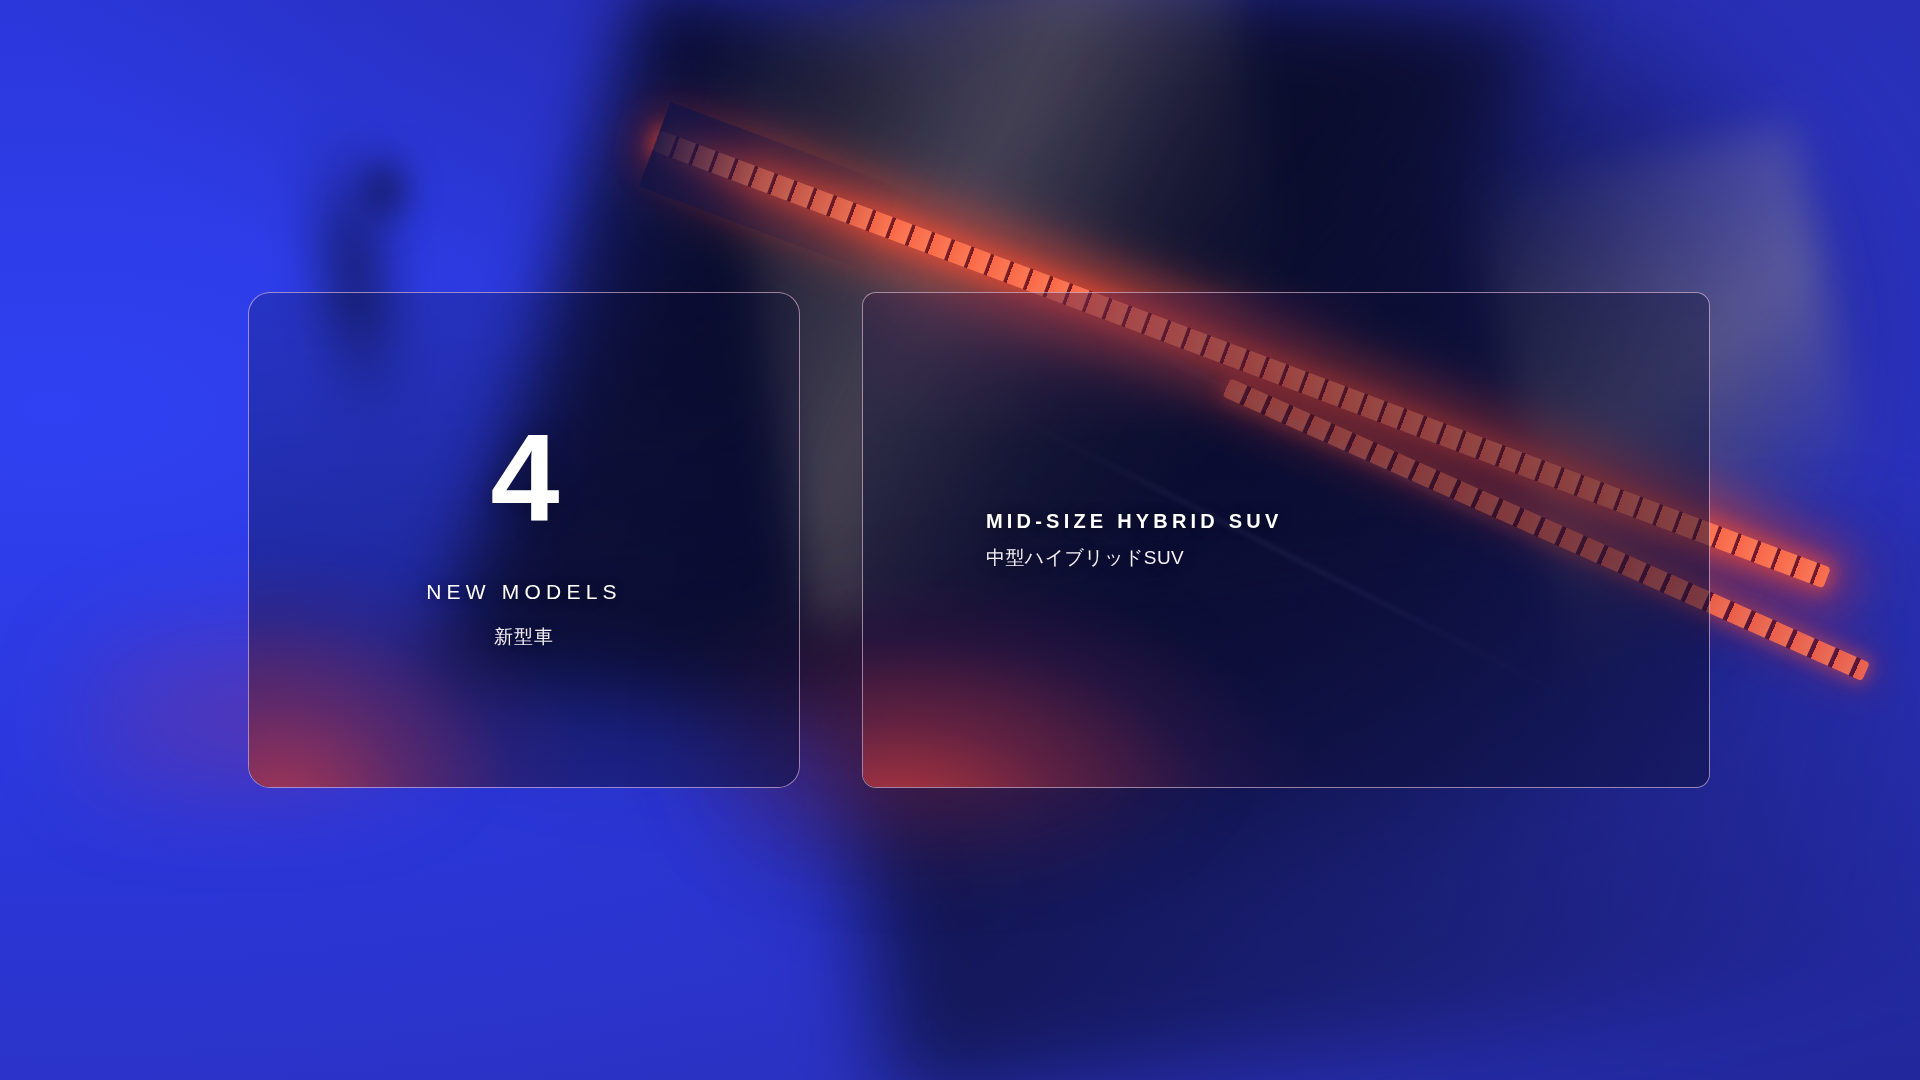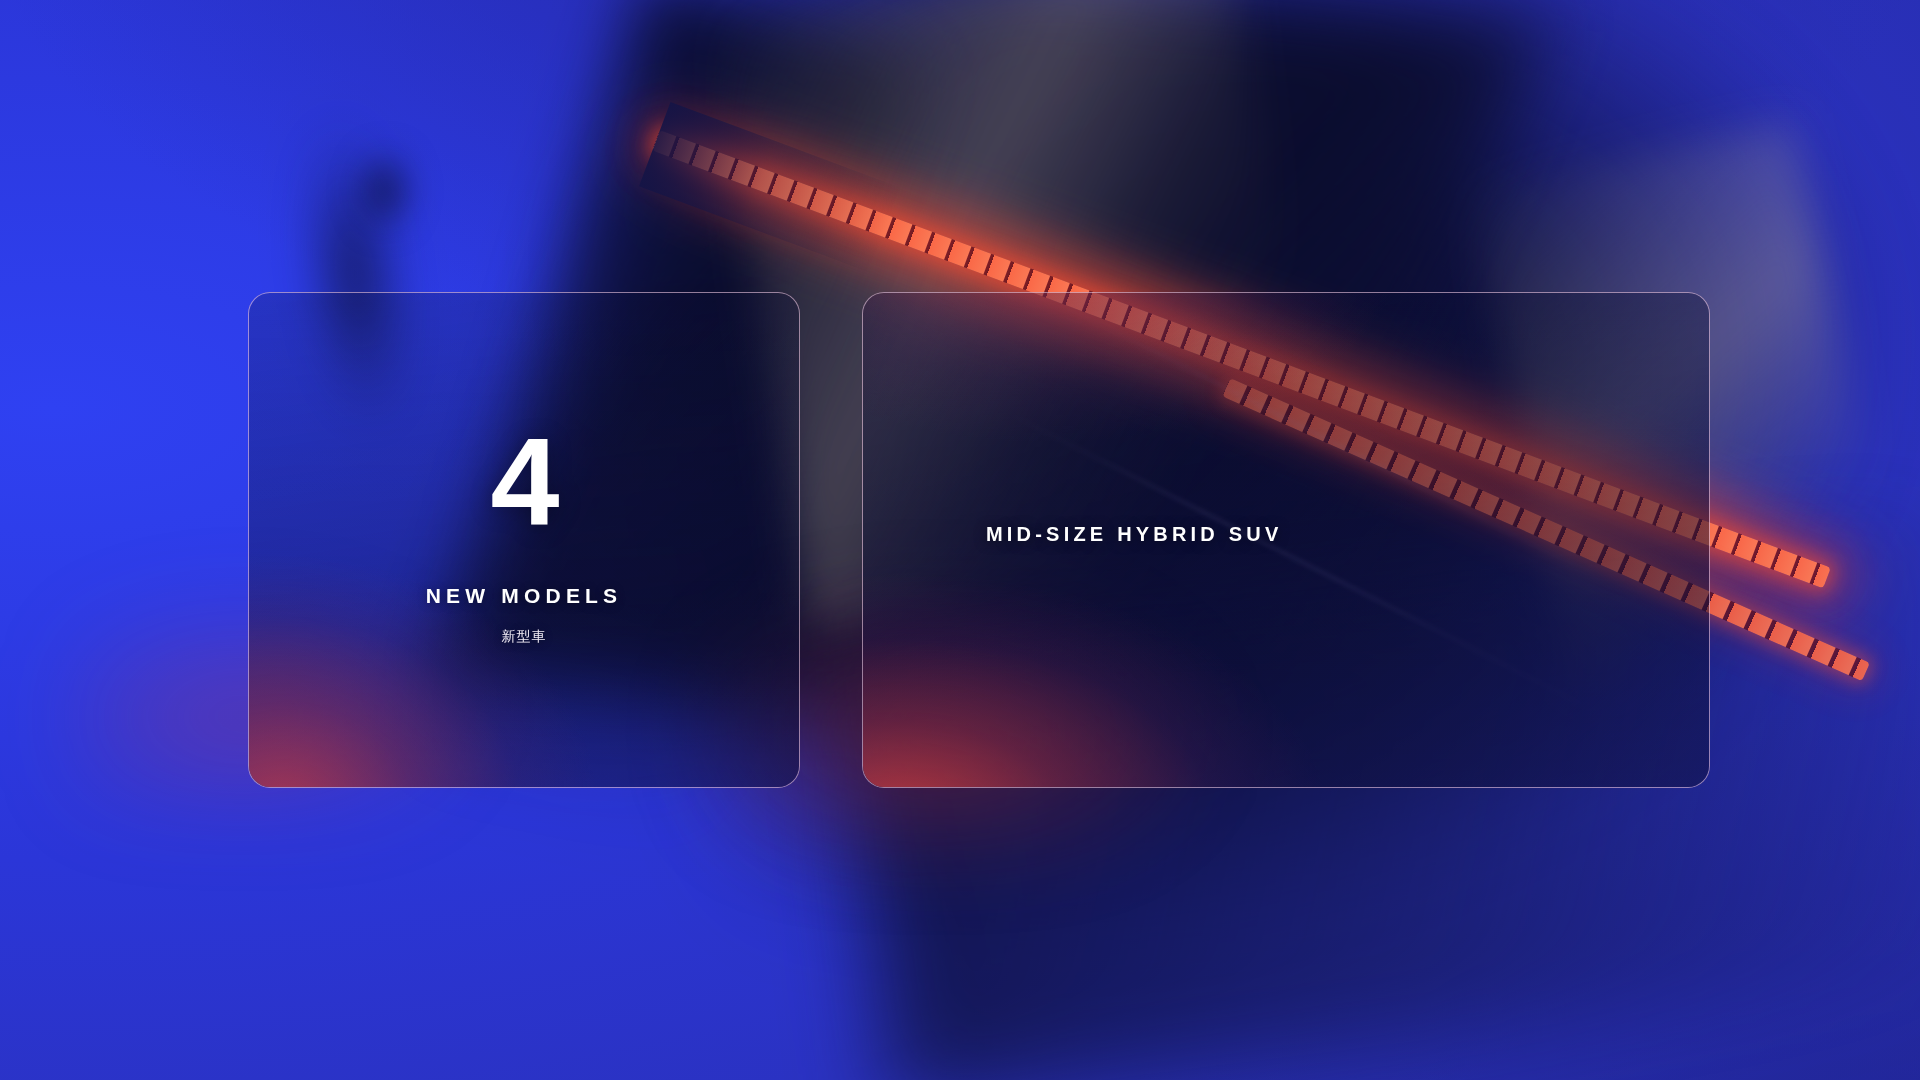--- a/index.html
+++ b/index.html
@@ -203,21 +203,21 @@
   .card {
     position:relative;
     border:1px solid rgba(232,196,220,.62);
     border-radius:22px;
     overflow:hidden;
     background:
       linear-gradient(180deg, rgba(16,18,64,.12) 0%, rgba(16,18,64,.18) 55%, rgba(16,18,64,.26) 100%);
     backdrop-filter:blur(0.5px);
   }
   .card.left  { width:552px; }
-  .card.right { width:848px; }
+  .card.right { width:848px;border-radius:14px; }
 
   
   .card-tint {
     position:absolute; inset:0;
     pointer-events:none;
     background:
       radial-gradient(70% 62% at 6% 104%, rgba(214,62,66,.72) 0%, rgba(170,50,74,.40) 34%, rgba(96,36,92,.16) 62%, rgba(40,30,110,0) 82%),
       linear-gradient(172deg, rgba(10,12,48,.10) 0%, rgba(10,12,48,.30) 68%, rgba(14,14,60,.34) 100%);
   }
   .card.right .card-tint {
@@ -242,28 +242,28 @@
     font-size:124px;
     font-weight:700;
     line-height:.92;
     color:#ffffff;
     letter-spacing:-2px;
     text-shadow:0 2px 22px rgba(0,0,0,.35);
     margin-bottom:46px;
   }
   .stat-label-en {
     font-size:21px;
-    font-weight:700;
+    font-weight:400;
     letter-spacing:5.2px;
     color:#ffffff;
     text-shadow:0 1px 10px rgba(0,0,0,.45);
     margin-bottom:20px;
   }
   .stat-label-ja {
-    font-size:14px;
+    font-size:19px;
     font-weight:500;
     letter-spacing:1px;
     color:#f3eef8;
     text-shadow:0 1px 10px rgba(0,0,0,.45);
   }
 
   
   .model-list {
     height:100%;
     display:flex;
@@ -337,20 +337,21 @@
       </div>
     </div>
 
     <div class="card right">
       <div class="card-tint"></div>
       <div class="card-inner">
         <div class="model-list">
 
           <div class="model-item">
             <div class="model-en">MID-SIZE HYBRID SUV</div>
+            <div class="model-ja">中型ハイブリッドSUV</div>
           </div>
 
 
 
         </div>
       </div>
     </div>
 
   </div>
 </div>

